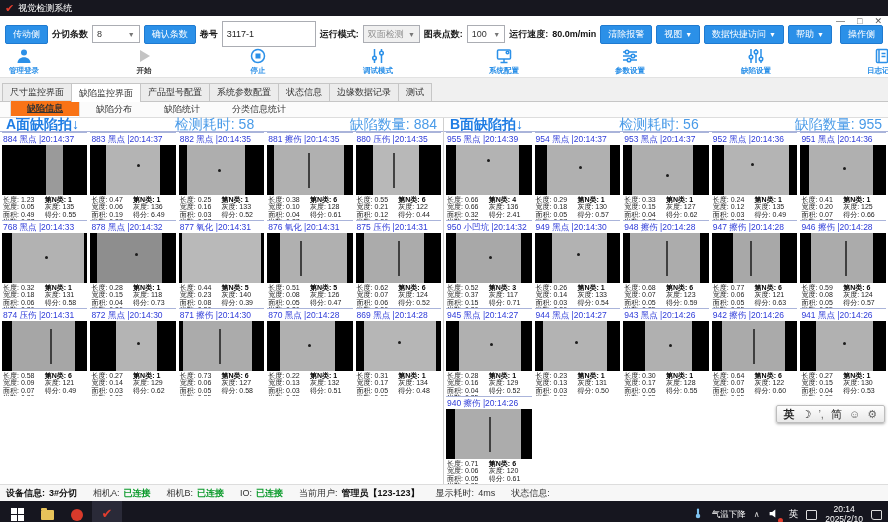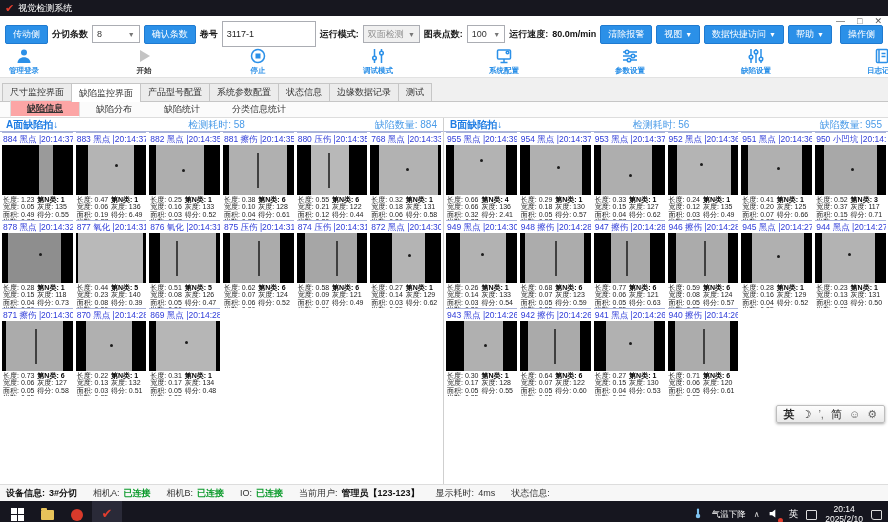--- a/index.html
+++ b/index.html
@@ -29,31 +29,31 @@
   .act .alabel { font-size:7.5px; color:#2b90e8; font-weight:bold; white-space:nowrap; }
   .act svg { display:block; }
   .sep { width:1px; height:24px; background:#e4e4e4; margin:0 3px; }
 
   
   .tabs { height:24px; background:#f0f0f0; display:flex; align-items:flex-end; padding:0 2px; border-bottom:1px solid #c6c6c6; }
   .tab { font-size:9px; padding:2px 7px 2px 7px; border:1px solid #c6c6c6; border-bottom:none; background:#ececec; color:#333; margin-right:-1px; white-space:nowrap; }
   .tab.active { background:#fff; position:relative; top:1px; padding-top:3px; }
   .subtabs { height:16px; background:#fbfbfb; display:flex; align-items:flex-end; padding:0 10px; border-bottom:1px solid #ddd; }
   .subtab { font-size:9px; padding:1px 16px; color:#333; white-space:nowrap; }
-  .subtab.active { font-weight:bold; background:#fca5a5; border:1px solid #ddd; border-bottom:1px solid #fff;text-decoration:underline; }
+  .subtab.active { font-weight:bold; background:#f97316; border:1px solid #ddd; border-bottom:1px solid #fff;text-decoration:underline; }
 
   
   .panels { height:366px; display:flex; }
   .panel { width:444px; display:flex; flex-direction:column; }
   .panel:first-child { border-right:1px solid #cfcfcf; }
-  .panel-head { height:14px; display:flex; align-items:center; justify-content:space-between; padding:0 6px; border-bottom:1px solid #aab4da; font-size:10px; font-weight:bold; }
+  .panel-head { height:14px; display:flex; align-items:center; justify-content:space-between; padding:0 6px; border-bottom:1px solid #aab4da; font-size:14px; font-weight:bold; }
   .panel-title { color:#1f7de4; }
   .panel-mid { color:#4a9be8; font-weight:normal; }
   .panel-right { color:#4a9be8; font-weight:normal; }
-  .grid { display:grid; grid-template-columns:repeat(6,1fr); grid-auto-rows:88px; column-gap:3px; padding:0 2px; }
+  .grid { display:grid; grid-template-columns:repeat(5,1fr); grid-auto-rows:88px; column-gap:3px; padding:0 2px; }
   .cell { border-top:1px solid #aab4da; overflow:hidden; background:#fff; }
   .cell-head { height:12px; line-height:12px; font-size:8.5px; color:#2e3bd8; white-space:nowrap; overflow:hidden; padding:0 1px; }
   .cell-img { height:50px; background:#000; position:relative; overflow:hidden; }
   .stripe { position:absolute; top:0; height:100%; }
   .mdot { display:none; position:absolute; width:3px; height:3px; background:#1c1c1c; border-radius:50%; }
   .mscr { display:none; position:absolute; top:15%; height:70%; width:2px; background:rgba(45,45,45,.85); }
   .cell-meta { display:flex; font-size:7px; line-height:1.06; color:#222; padding:1px 1px 0 1px; }
   .mcol { width:50%; }
   .mcol.right div:first-child { font-weight:bold; color:#000; }
 

